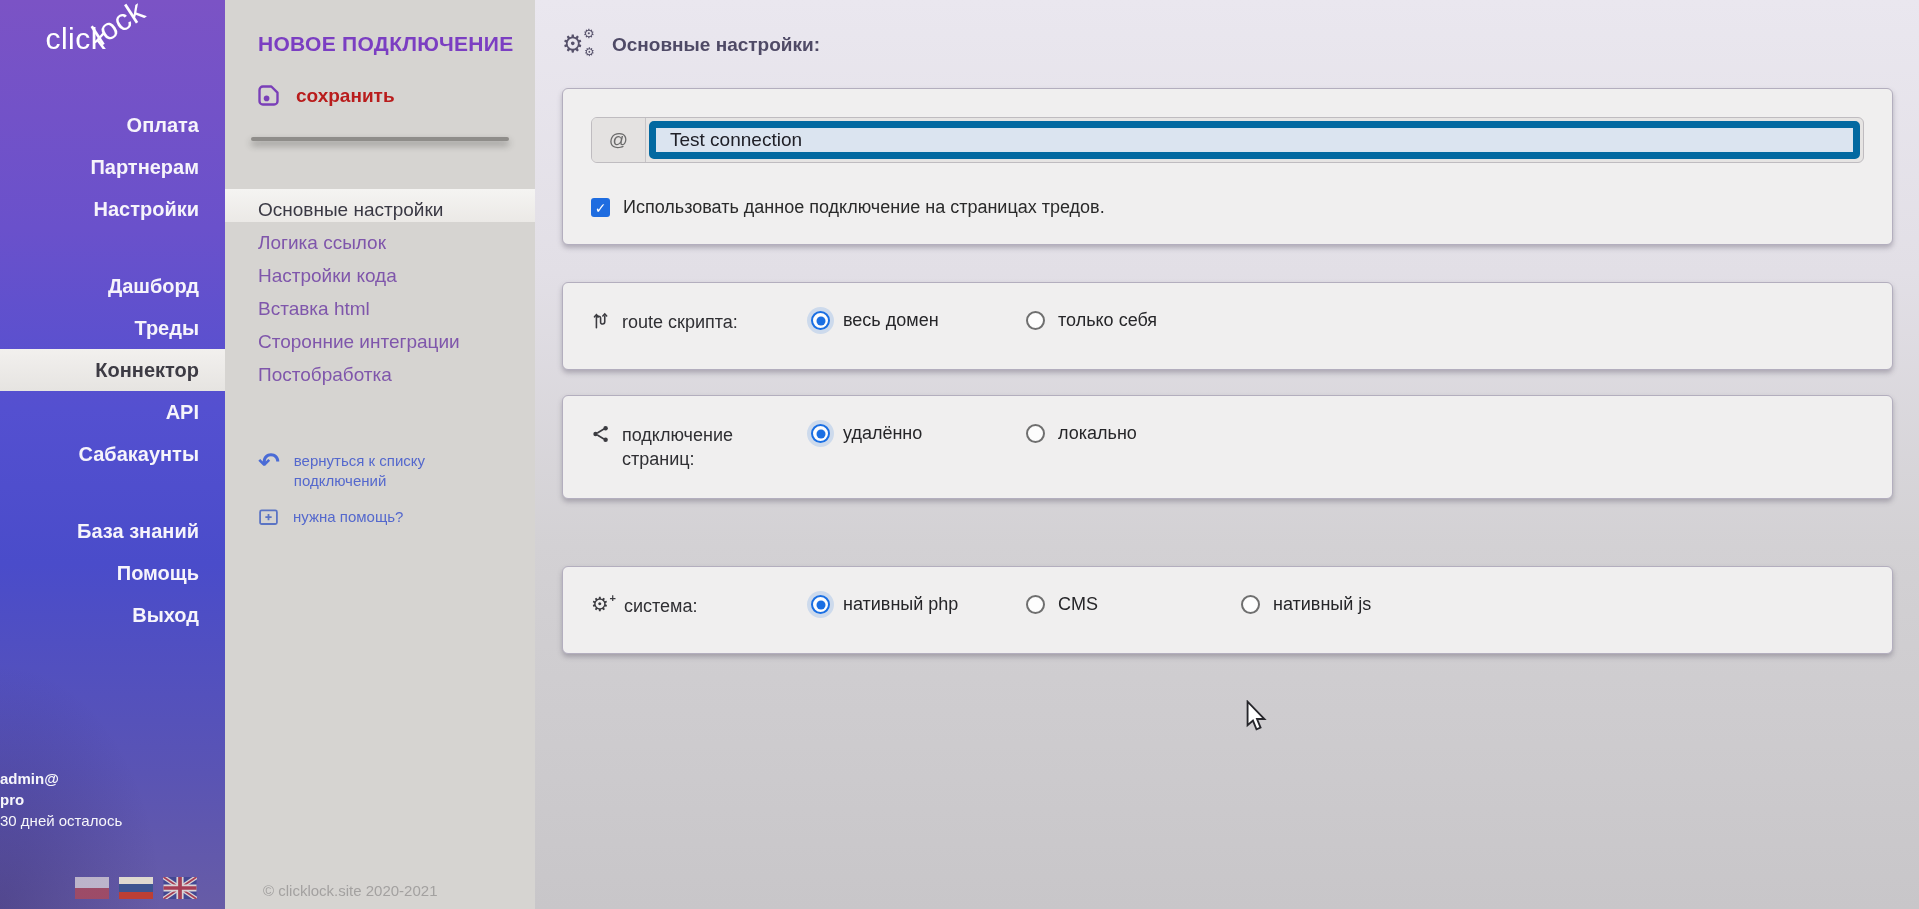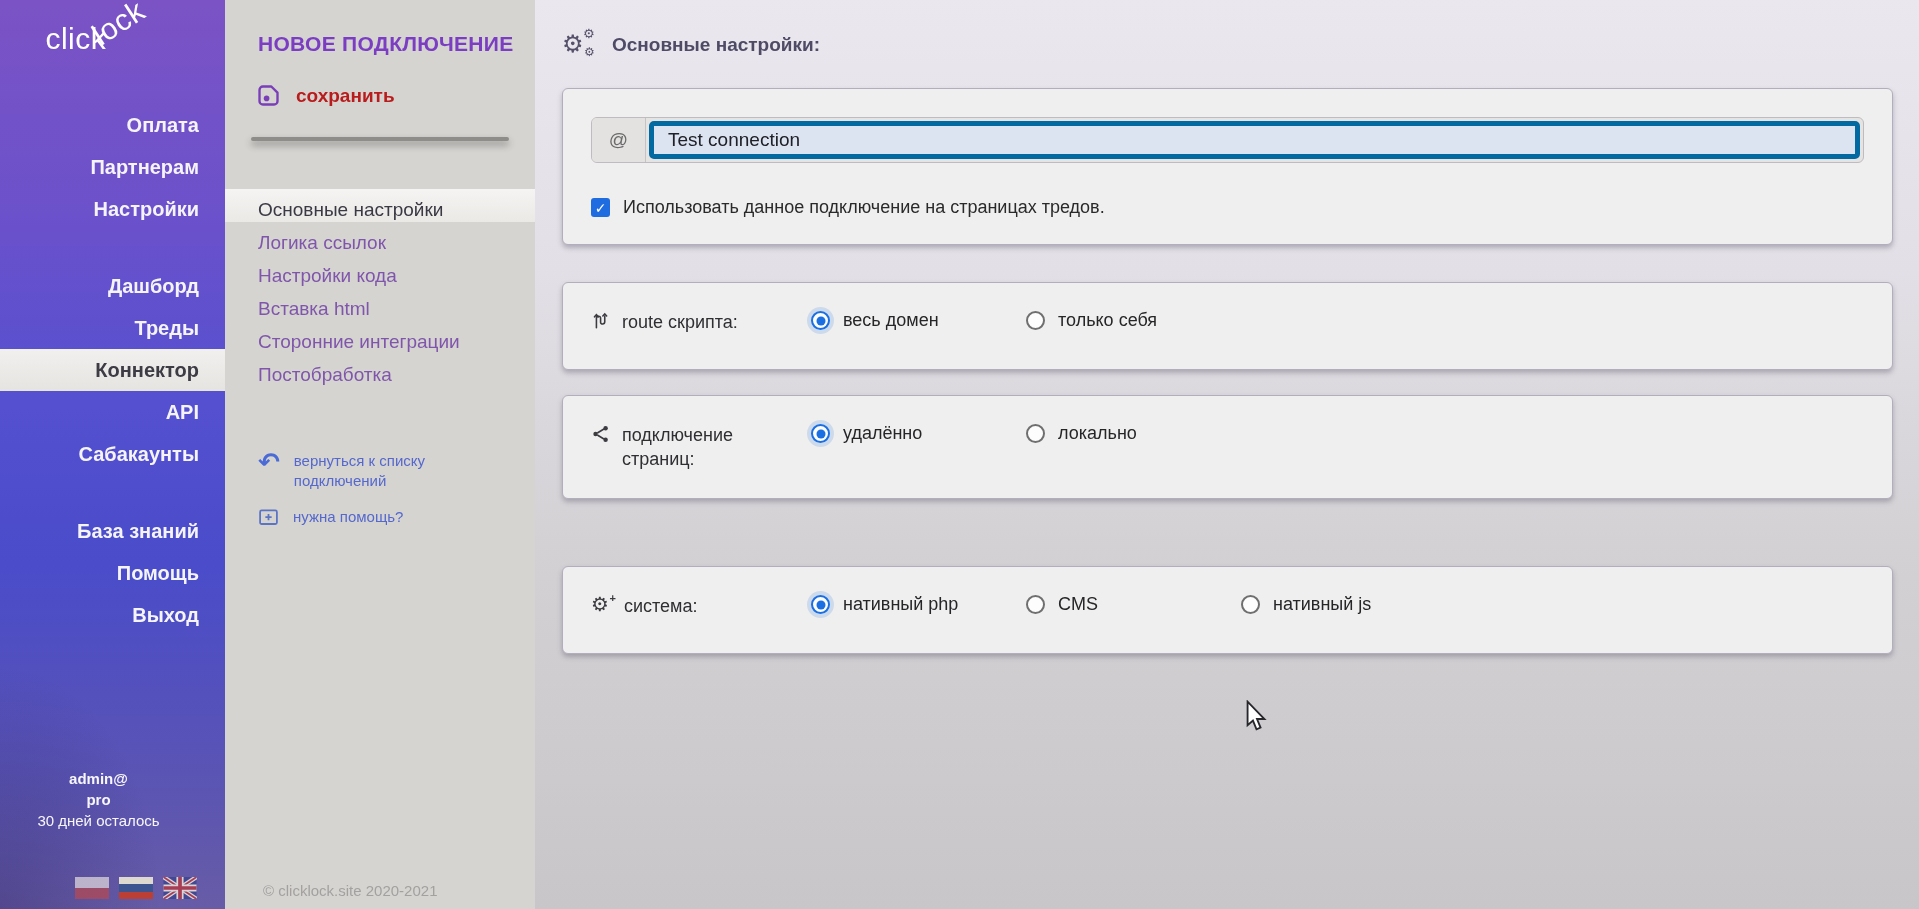--- a/index.html
+++ b/index.html
@@ -27,21 +27,21 @@
   .nav-group { list-style:none; }
   .nav-group + .nav-group { margin-top:35px; }
   .nav-item {
     height:42px; line-height:42px; text-align:right; padding-right:26px;
     font-size:20px; font-weight:600; color:#f6f4fb; cursor:pointer;
   }
   .nav-item.active {
     background:linear-gradient(180deg,#f2f0ee 0%,#e6e4e1 100%);
     color:#3d3b44;
   }
-  .side-footer { position:absolute; right:0; bottom:0; width:100%; text-align:center; padding:0 28px 10px 0; }
+  .side-footer { position:absolute; right:0; bottom:0; width:100%; text-align:left; padding:0 28px 10px 0; }
   .user-line { font-size:15px; font-weight:700; line-height:21px; color:rgba(255,255,255,.95); }
   .user-days { font-size:15px; line-height:21px; color:rgba(255,255,255,.95); }
   .user-days b { font-weight:400; }
   .flags { margin-top:46px; display:flex; justify-content:flex-end; gap:10px; align-items:center; }
   .flag { width:34px; height:22px; display:inline-block; cursor:pointer; }
   .flag-pl { background:linear-gradient(180deg,#cdc5d2 0 50%,#a84a5e 50% 100%); opacity:.85; }
   .flag-ru { background:linear-gradient(180deg,#ded9d0 0 33%,#3c5490 33% 66%,#bc3f35 66% 100%); }
   .flag-uk svg { width:34px; height:22px; display:block; opacity:.88; }
 
   
@@ -92,21 +92,21 @@
   .card-connection { margin-top:28px; padding:28px 28px 26px 28px; }
   .input-group {
     display:flex; height:46px; border:1px solid #bfbcc0; border-radius:6px;
     background:#e6e4e3; overflow:hidden; align-items:stretch;
   }
   .input-prefix {
     width:54px; flex:0 0 54px; display:flex; align-items:center; justify-content:center;
     font-size:19px; color:#6a6a6a; border-right:1px solid #c6c3c6; background:#e4e2e1;
   }
   .input-group input {
-    flex:1; margin:3px; border:5px solid #0369a1; border-radius:5px;
+    flex:1; margin:3px; border:7px solid #0369a1; border-radius:5px;
     background:#dbe4f0; padding:0 14px; font-size:19px; color:#202028;
     font-family:"Liberation Sans","DejaVu Sans",sans-serif; outline:none;
   }
   .checkbox-row { margin-top:34px; display:flex; align-items:center; gap:13px; cursor:pointer; }
   .checkbox {
     width:19px; height:19px; border-radius:3px; background:#1e6ce0;
     display:flex; align-items:center; justify-content:center; flex:0 0 19px;
   }
   .checkbox::after { content:"✓"; color:#fff; font-size:14px; font-weight:700; line-height:1; }
   .checkbox-label { font-size:18px; color:#2a2a2a; }

